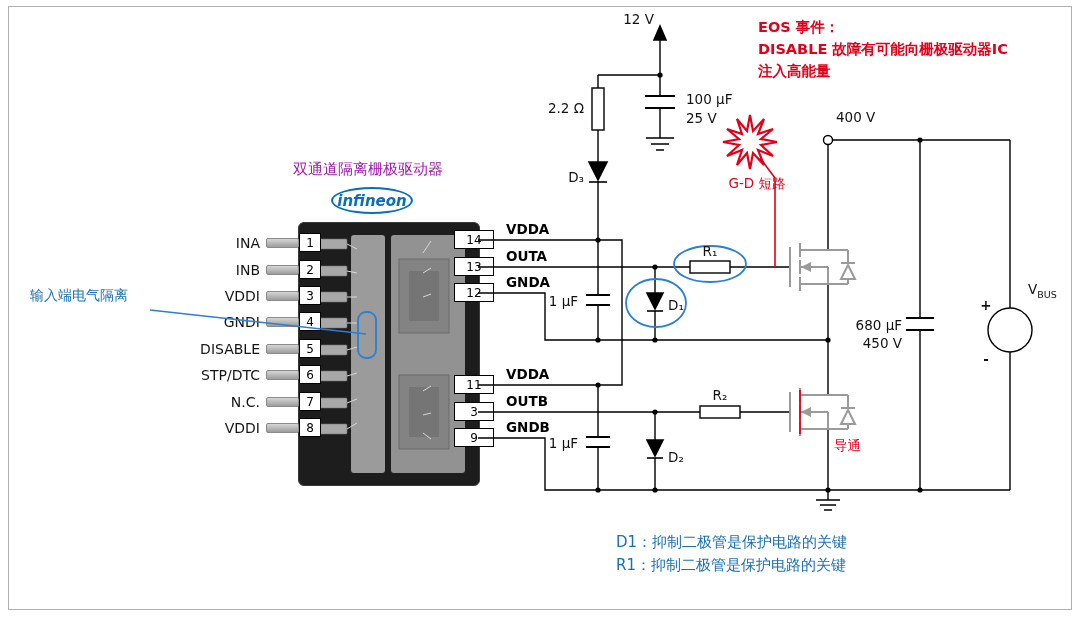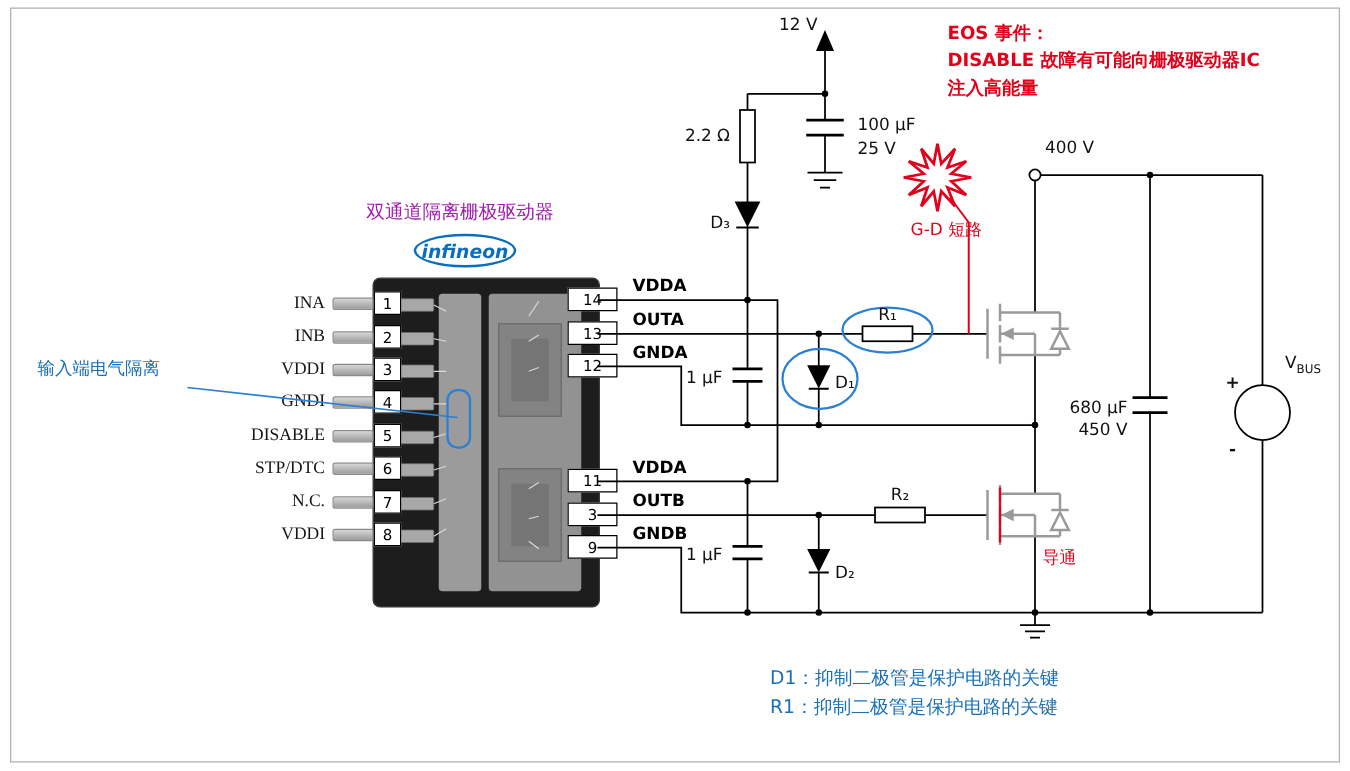--- a/index.html
+++ b/index.html
@@ -12,21 +12,21 @@
   .chip-title{position:absolute;left:268px;top:160px;width:200px;text-align:center;
               font-size:15px;color:#a21caf;}
   .logo{position:absolute;left:331px;top:187px;width:82px;height:27px;border:2px solid #0a6ebd;
         border-radius:50%;display:flex;align-items:center;justify-content:center;background:#fff;
         color:#0a6ebd;font-weight:bold;font-style:italic;font-size:15px;box-sizing:border-box;}
   .pin-stub{position:absolute;left:266px;width:33px;height:10px;background:linear-gradient(#d6d6d6,#9c9c9c);
             border:1px solid #8a8a8a;border-radius:2px;box-sizing:border-box;}
   .pin-box{position:absolute;width:22px;height:19px;background:#fff;border:1.5px solid #000;
            display:flex;align-items:center;justify-content:center;font-size:12px;color:#000;box-sizing:border-box;}
   .pin-box.right{width:40px;}
-  .pin-label-left{position:absolute;left:148px;width:112px;text-align:right;font-size:14px;color:#151515;height:18px;line-height:18px;font-family:Liberation Serif, serif;}
+  .pin-label-left{position:absolute;left:148px;width:112px;text-align:right;font-size:14px;color:#151515;height:18px;line-height:18px;}
   .pin-label-right{position:absolute;left:486px;font-size:13.5px;font-weight:bold;color:#000;height:17px;line-height:17px;margin-left:20px;}
   
   .eos-note{position:absolute;left:758px;top:16px;color:#e2001a;font-size:14.5px;font-weight:bold;line-height:22px;}
   .iso-note{position:absolute;left:30px;top:286px;width:152px;color:#1a6fb5;line-height:19px;}
   .iso-note .cn{font-size:14px;}
   .iso-note .en{font-size:13.5px;}
   .bottom-notes{position:absolute;left:616px;top:531px;color:#1a6fb5;font-size:15px;line-height:23px;}
   
   .sl{font-family:"DejaVu Sans","Liberation Sans",sans-serif;font-size:13.5px;fill:#111;}
   .sl.red{fill:#e2001a;}

